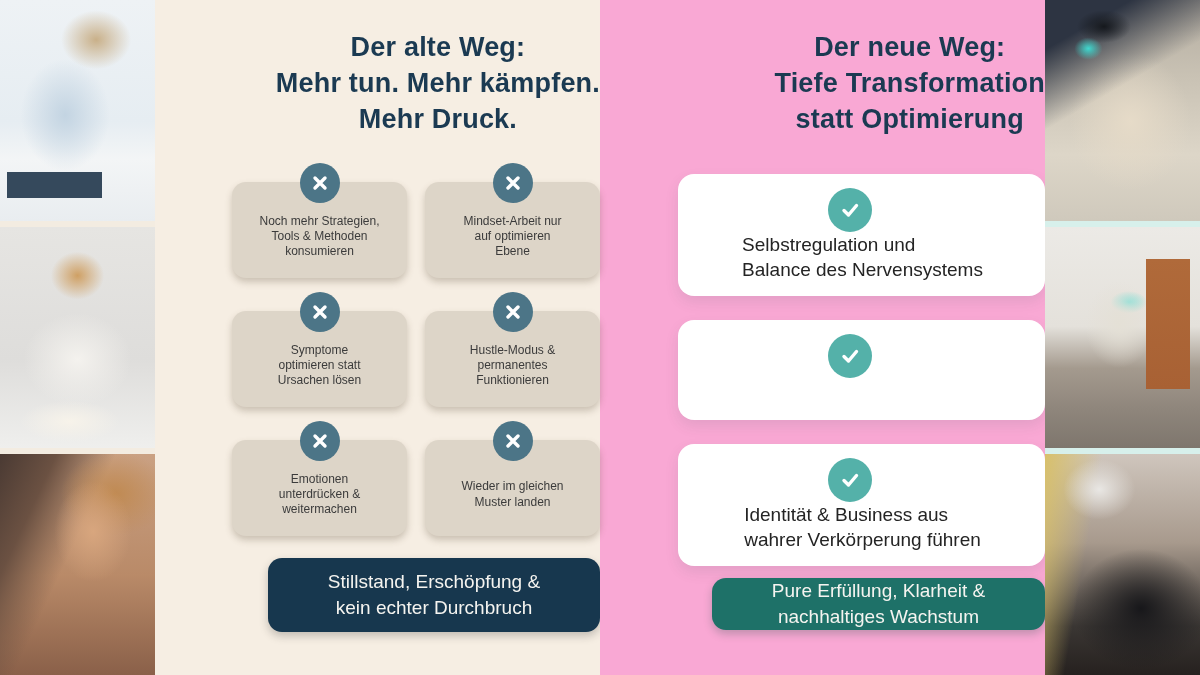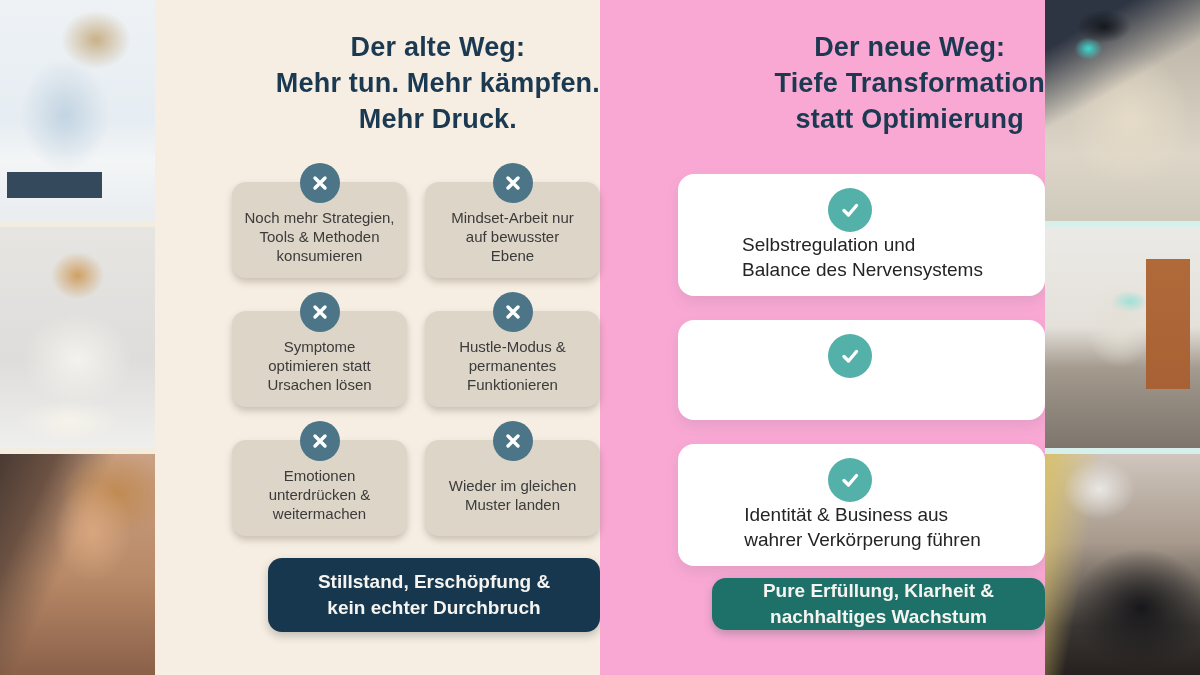--- a/index.html
+++ b/index.html
@@ -88,42 +88,42 @@
     display:flex;align-items:center;justify-content:center;
     padding:26px 10px 12px 10px;
     box-shadow:0 4px 7px rgba(90,75,55,.28);
   }
   .xcircle{
     position:absolute;top:-19px;left:50%;transform:translateX(-50%);
     width:40px;height:40px;border-radius:50%;background:#4c7587;
     display:flex;align-items:center;justify-content:center;
   }
   .xcard-text{
-    font-size:15px;line-height:1.28;color:#3b3b3b;text-align:center;white-space:pre-line;
+    font-size:12px;line-height:1.28;color:#3b3b3b;text-align:center;white-space:pre-line;
   }
 
   
   .vlist{margin-top:36px;display:flex;flex-direction:column;row-gap:24px;margin-left:14px;}
   .vcard{
     width:367px;min-height:100px;box-sizing:border-box;background:#ffffff;border-radius:16px;
     display:flex;align-items:center;padding:14px 18px 14px 20px;
     box-shadow:0 6px 14px rgba(40,80,75,.10);
     flex-direction:column;
   }
   .vcircle{
     flex:0 0 44px;width:44px;height:44px;border-radius:50%;background:#54b1a9;
     display:flex;align-items:center;justify-content:center;margin-right:26px;
   }
   .vcard-text{
     font-size:19px;line-height:1.32;color:#242424;white-space:pre-line;
   }
 
   
   .banner{
-    border-radius:14px;color:#f5f4f0;font-weight:700;text-align:center;
+    border-radius:14px;color:#f5f4f0;font-weight:400;text-align:center;
     font-size:19px;line-height:1.38;white-space:pre-line;
     display:flex;align-items:center;justify-content:center;
     margin-top:auto;margin-bottom:43px;
   }
   .banner.old-b{background:#17374e;width:332px;height:74px;box-shadow:0 4px 8px rgba(40,40,40,.25);}
   .banner.new-b{background:#1e7168;width:333px;height:52px;box-shadow:0 4px 8px rgba(20,70,60,.25);margin-top:12px;}
 
   .icon-svg{display:block;}
 </style>
 </head>
@@ -153,21 +153,21 @@
 Tools &amp; Methoden
 konsumieren</span>
       </div>
       <div class="xcard">
         <span class="xcircle">
           <svg class="icon-svg" width="20" height="20" viewBox="0 0 20 20">
               <path d="M5 5 L15 15 M15 5 L5 15" stroke="#ffffff" stroke-width="3.4" stroke-linecap="round"></path>
             </svg>
         </span>
         <span class="xcard-text">Mindset-Arbeit nur
-auf bewusster
+auf optimieren
 Ebene</span>
       </div>
       <div class="xcard">
         <span class="xcircle">
           <svg class="icon-svg" width="20" height="20" viewBox="0 0 20 20">
               <path d="M5 5 L15 15 M15 5 L5 15" stroke="#ffffff" stroke-width="3.4" stroke-linecap="round"></path>
             </svg>
         </span>
         <span class="xcard-text">Symptome
 optimieren statt

